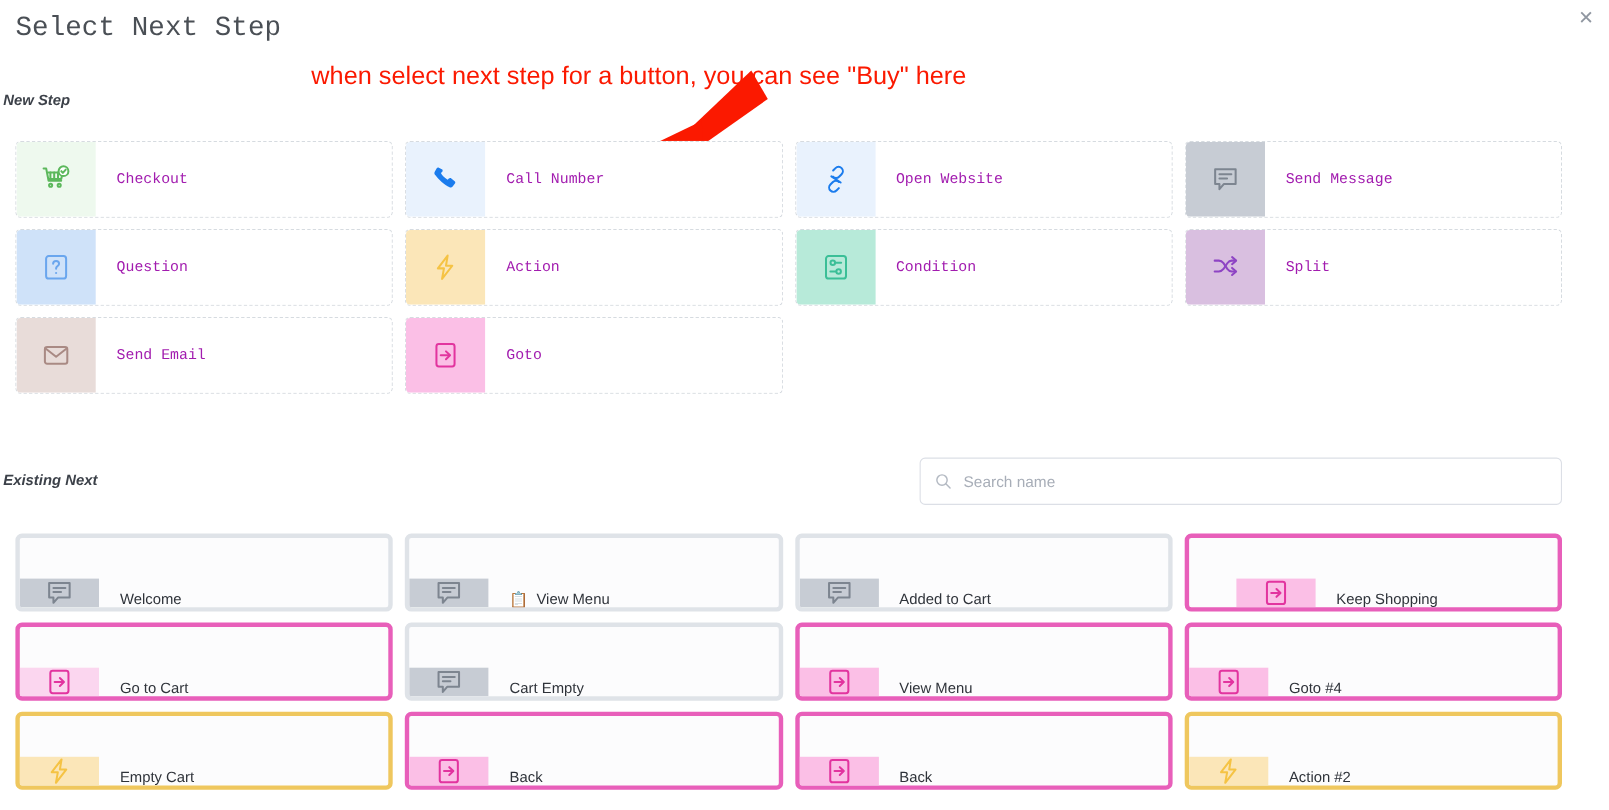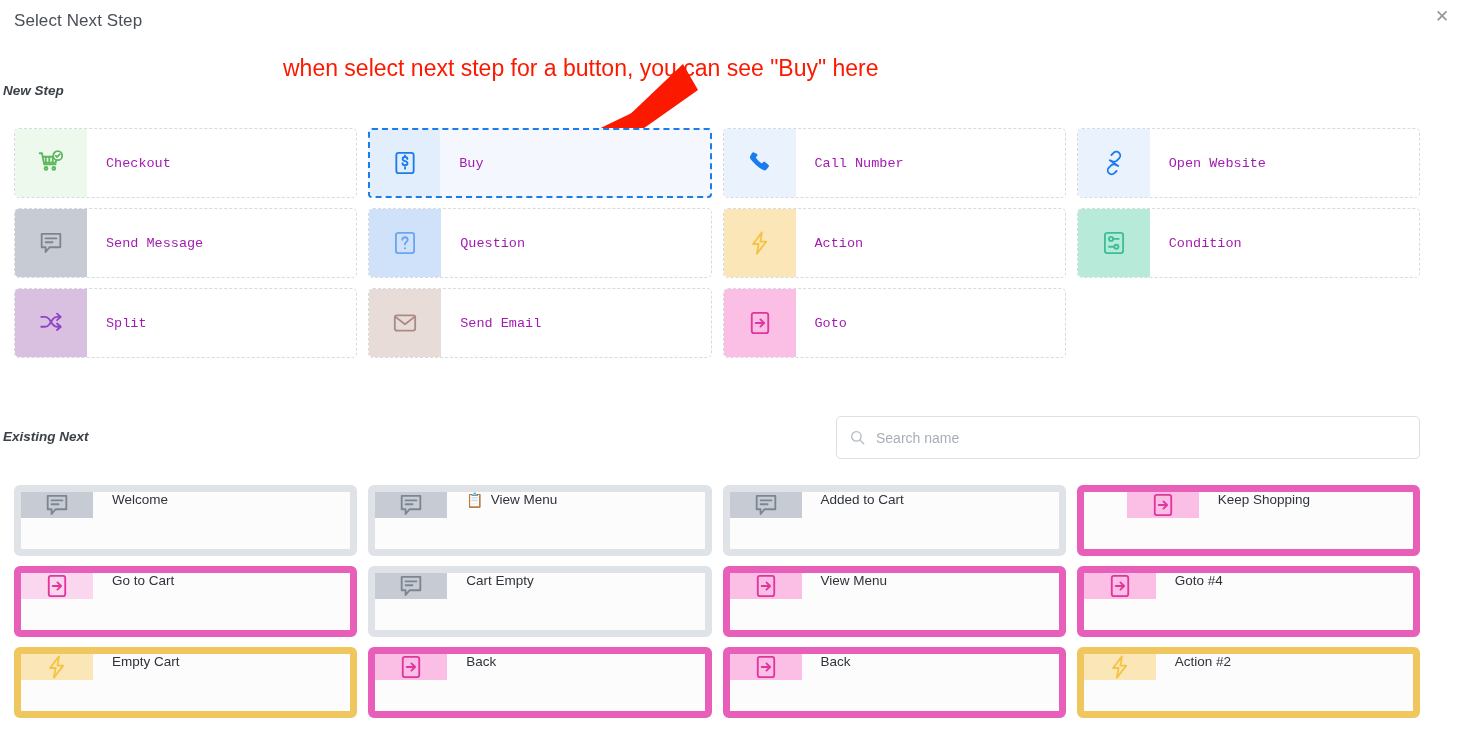--- a/index.html
+++ b/index.html
@@ -13,24 +13,25 @@
   .dialog {
     position: relative;
     width: 1463px;
     height: 736px;
     background: #fff;
     padding: 0 16px;
   }
   .dlg-title {
     position: absolute;
     left: 14px; top: 11px;
-    font-size: 17px;
+    font-size: 25px;
     color: #4a4f55;
     font-weight: 400;
     letter-spacing: .1px;
+    font-family: Liberation Mono, monospace;
   }
   .close-btn {
     position: absolute;
     right: 8px; top: 3px;
     width: 26px; height: 26px;
     display: flex; align-items: center; justify-content: center;
     color: #9097a1;
     font-size: 17px;
     line-height: 1;
     cursor: pointer;
@@ -97,25 +98,25 @@
     left: 14px; top: 485px;
     width: 1406px;
     display: grid;
     grid-template-columns: repeat(4, 1fr);
     column-gap: 11px;
     row-gap: 10px;
   }
   .ecard {
     position: relative;
     height: 71px;
-    border: 7px solid #c2410c;
+    border: 4px solid #c2410c;
     border-radius: 6px;
     background: #fcfcfd;
     display: flex;
-    align-items: flex-start;
+    align-items: flex-end;
     cursor: pointer;
     overflow: hidden;
   }
   .ecard .ico {
     width: 72px;
     flex: 0 0 72px;
     display: flex;
     align-items: center;
     justify-content: center;
   }
@@ -195,30 +196,20 @@
             <path d="M5.4 6.2h12.2l-1.3 5.6H6.3"></path>
             <path d="M7.2 6.2v5.6M10.4 6.2v5.6M13.6 6.2v5.6"></path>
             <circle cx="7.4" cy="17" r="1.3"></circle>
             <circle cx="14.6" cy="17" r="1.3"></circle>
             <circle cx="18.2" cy="5.2" r="4.1" fill="#fff"></circle>
             <path d="M16.4 5.2l1.3 1.4 2.4-2.7"></path>
           </svg>
         </div>
         <div class="lbl">Checkout</div>
       </div>
-      <div class="ncard selected">
-        <div class="ico" style="background: rgb(227, 238, 252);">
-          <svg width="26" height="26" viewBox="0 0 24 24" fill="none" stroke="#1b7ced" stroke-width="1.7" stroke-linecap="round" stroke-linejoin="round">
-            <rect x="4" y="2.6" width="16" height="18.8" rx="2"></rect>
-            <path d="M14.2 8.3c0-1.1-1-1.8-2.2-1.8s-2.2.7-2.2 1.8 1 1.6 2.2 1.9 2.3.9 2.3 2-1 1.9-2.3 1.9-2.3-.8-2.3-1.9"></path>
-            <path d="M12 5.1v1.4M12 15.9v1.4"></path>
-          </svg>
-        </div>
-        <div class="lbl">Buy</div>
-      </div>
       <div class="ncard">
         <div class="ico" style="background: rgb(233, 242, 253);">
           <svg width="26" height="26" viewBox="0 0 24 24" fill="#1b7ced">
             <path d="M6.4 2.3c-.7-.3-1.5 0-1.9.6L3 5.6c-.5.8-.4 1.9.2 2.6 1.6 2.1 3.5 4.2 5.6 6 2.1 1.8 4.4 3.3 6.6 4.4.9.4 2 .2 2.6-.6l1.9-2.4c.5-.6.4-1.5-.2-2l-2.8-2.3c-.6-.5-1.5-.5-2.1.1l-1 1c-1.2-.7-2.3-1.6-3.3-2.5-1-1-1.8-2-2.4-3.1l1-1c.6-.6.7-1.5.2-2.1L6.4 2.3z"></path>
           </svg>
         </div>
         <div class="lbl">Call Number</div>
       </div>
       <div class="ncard">
         <div class="ico" style="background: rgb(233, 242, 253);">

